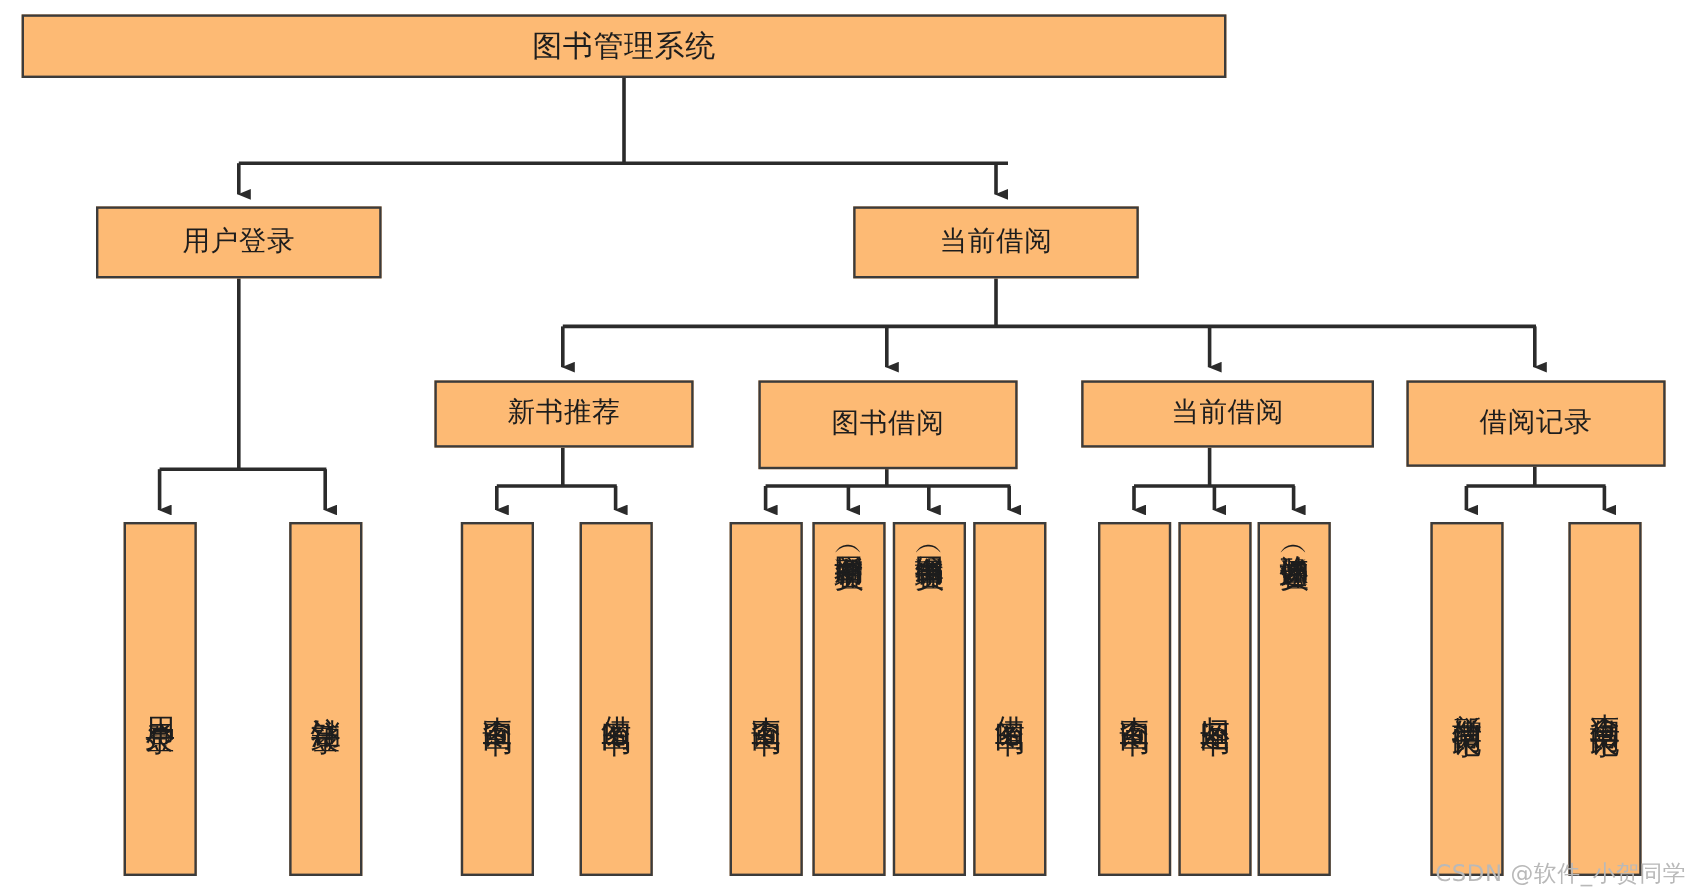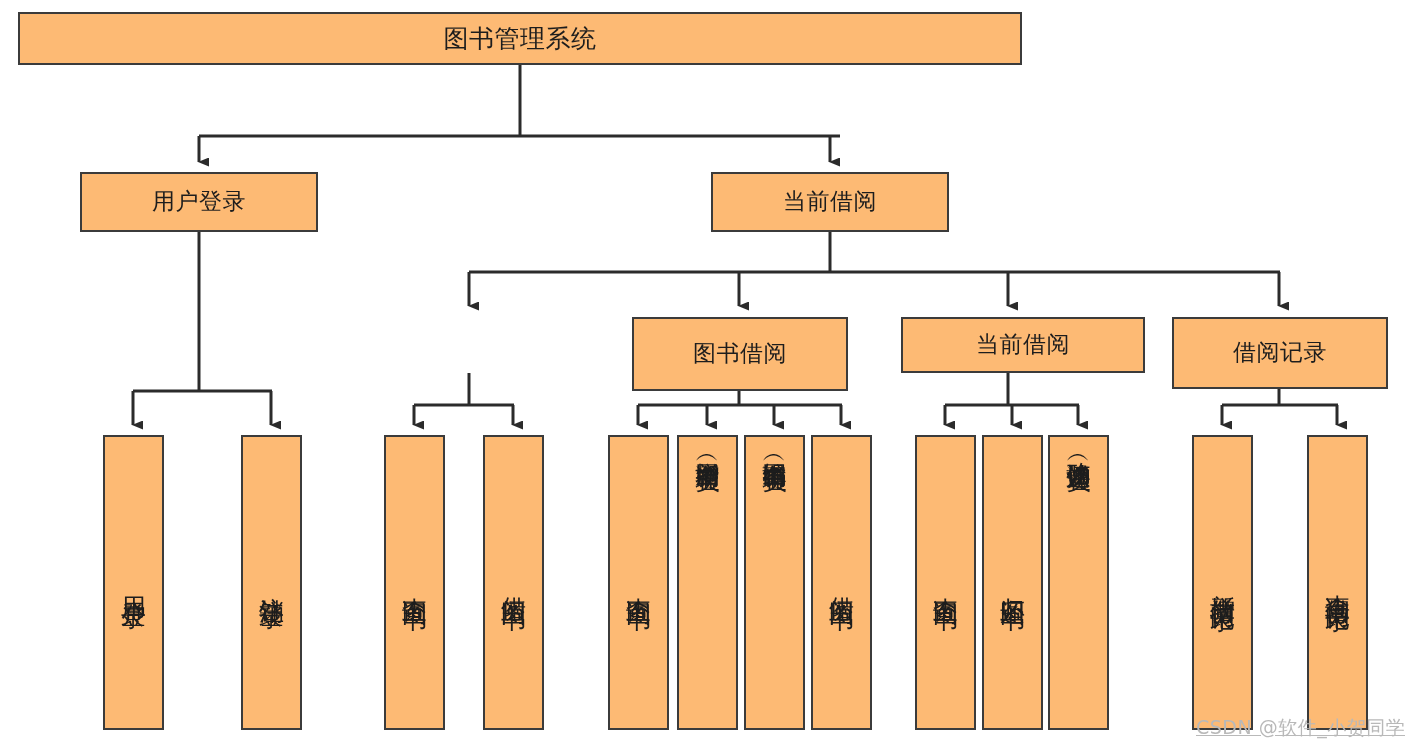--- a/index.html
+++ b/index.html
@@ -69,21 +69,20 @@
     align-items: center;
     padding-top: 0;
   }
   .watermark {
     position: absolute;
     font-size: 19px;
     color: #b9b9b9;
     white-space: nowrap;
     letter-spacing: 0.5px;
     pointer-events: none;
-    text-decoration: underline;
   }
 </style>
 </head>
 <body>
 
 <div id="diagram-root">
 
   <svg id="diagram-svg" viewBox="0 0 1405 747" xmlns="http://www.w3.org/2000/svg">
     <defs>
       <marker id="arrowhead" markerWidth="9" markerHeight="11" refX="4.5" refY="10" orient="auto" markerUnits="userSpaceOnUse">
@@ -140,20 +139,23 @@
   </div>
 
   <div class="node level-1" style="left:80px; top:172px; width:238px; height:60px;">
     <span class="node-label">用户登录</span>
   </div>
 
   <div class="node level-1" style="left:711px; top:172px; width:238px; height:60px;">
     <span class="node-label">当前借阅</span>
   </div>
 
+  <div class="node level-2" style="left:362px; top:317px; width:216px; height:56px;">
+    <span class="node-label">新书推荐</span>
+  </div>
 
   <div class="node level-2" style="left:632px; top:317px; width:216px; height:74px;">
     <span class="node-label">图书借阅</span>
   </div>
 
   <div class="node level-2" style="left:901px; top:317px; width:244px; height:56px;">
     <span class="node-label">当前借阅</span>
   </div>
 
   <div class="node level-2" style="left:1172px; top:317px; width:216px; height:72px;">

